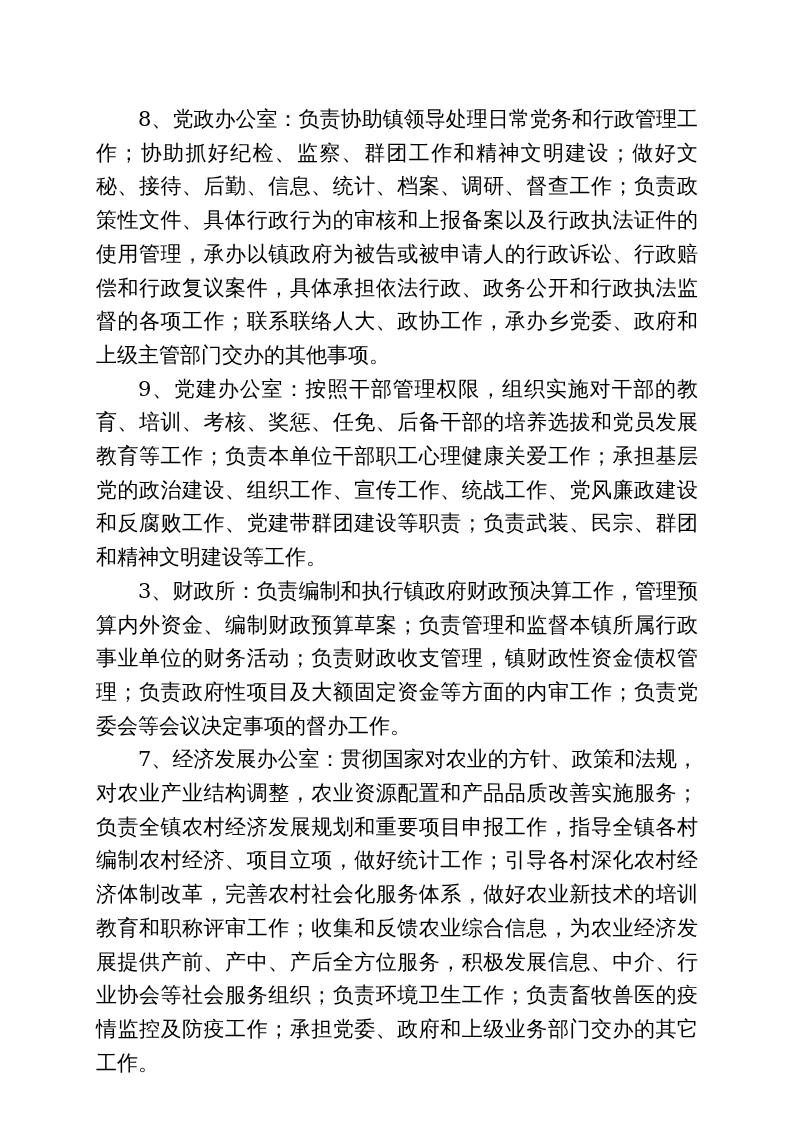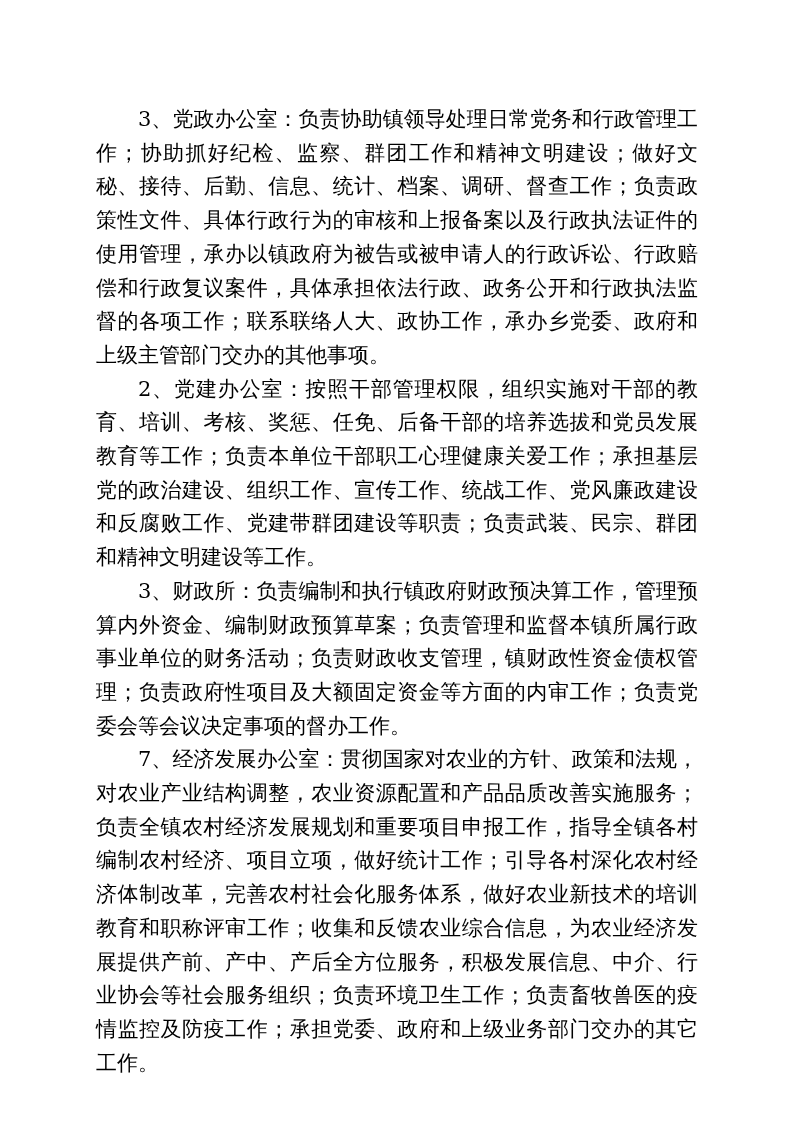--- a/index.html
+++ b/index.html
@@ -34,20 +34,20 @@
     text-justify: inter-character;
     text-indent: 2em;
     margin: 0;
   }
 </style>
 </head>
 <body>
 
 <div class="page">
 
-  <p class="doc-paragraph">3、党政办公室：负责协助镇领导处理日常党务和行政管理工作；协助抓好纪检、监察、群团工作和精神文明建设；做好文秘、接待、后勤、信息、统计、档案、调研、督查工作；负责政策性文件、具体行政行为的审核和上报备案以及行政执法证件的使用管理，承办以镇政府为被告或被申请人的行政诉讼、行政赔偿和行政复议案件，具体承担依法行政、政务公开和行政执法监督的各项工作；联系联络人大、政协工作，承办乡党委、政府和上级主管部门交办的其他事项。</p>
+  <p class="doc-paragraph">8、党政办公室：负责协助镇领导处理日常党务和行政管理工作；协助抓好纪检、监察、群团工作和精神文明建设；做好文秘、接待、后勤、信息、统计、档案、调研、督查工作；负责政策性文件、具体行政行为的审核和上报备案以及行政执法证件的使用管理，承办以镇政府为被告或被申请人的行政诉讼、行政赔偿和行政复议案件，具体承担依法行政、政务公开和行政执法监督的各项工作；联系联络人大、政协工作，承办乡党委、政府和上级主管部门交办的其他事项。</p>
 
-  <p class="doc-paragraph">2、党建办公室：按照干部管理权限，组织实施对干部的教育、培训、考核、奖惩、任免、后备干部的培养选拔和党员发展教育等工作；负责本单位干部职工心理健康关爱工作；承担基层党的政治建设、组织工作、宣传工作、统战工作、党风廉政建设和反腐败工作、党建带群团建设等职责；负责武装、民宗、群团和精神文明建设等工作。</p>
+  <p class="doc-paragraph">9、党建办公室：按照干部管理权限，组织实施对干部的教育、培训、考核、奖惩、任免、后备干部的培养选拔和党员发展教育等工作；负责本单位干部职工心理健康关爱工作；承担基层党的政治建设、组织工作、宣传工作、统战工作、党风廉政建设和反腐败工作、党建带群团建设等职责；负责武装、民宗、群团和精神文明建设等工作。</p>
 
   <p class="doc-paragraph">3、财政所：负责编制和执行镇政府财政预决算工作，管理预算内外资金、编制财政预算草案；负责管理和监督本镇所属行政事业单位的财务活动；负责财政收支管理，镇财政性资金债权管理；负责政府性项目及大额固定资金等方面的内审工作；负责党委会等会议决定事项的督办工作。</p>
 
   <p class="doc-paragraph">7、经济发展办公室：贯彻国家对农业的方针、政策和法规，对农业产业结构调整，农业资源配置和产品品质改善实施服务；负责全镇农村经济发展规划和重要项目申报工作，指导全镇各村编制农村经济、项目立项，做好统计工作；引导各村深化农村经济体制改革，完善农村社会化服务体系，做好农业新技术的培训教育和职称评审工作；收集和反馈农业综合信息，为农业经济发展提供产前、产中、产后全方位服务，积极发展信息、中介、行业协会等社会服务组织；负责环境卫生工作；负责畜牧兽医的疫情监控及防疫工作；承担党委、政府和上级业务部门交办的其它工作。</p>
 </div>
 
 </body></html>

